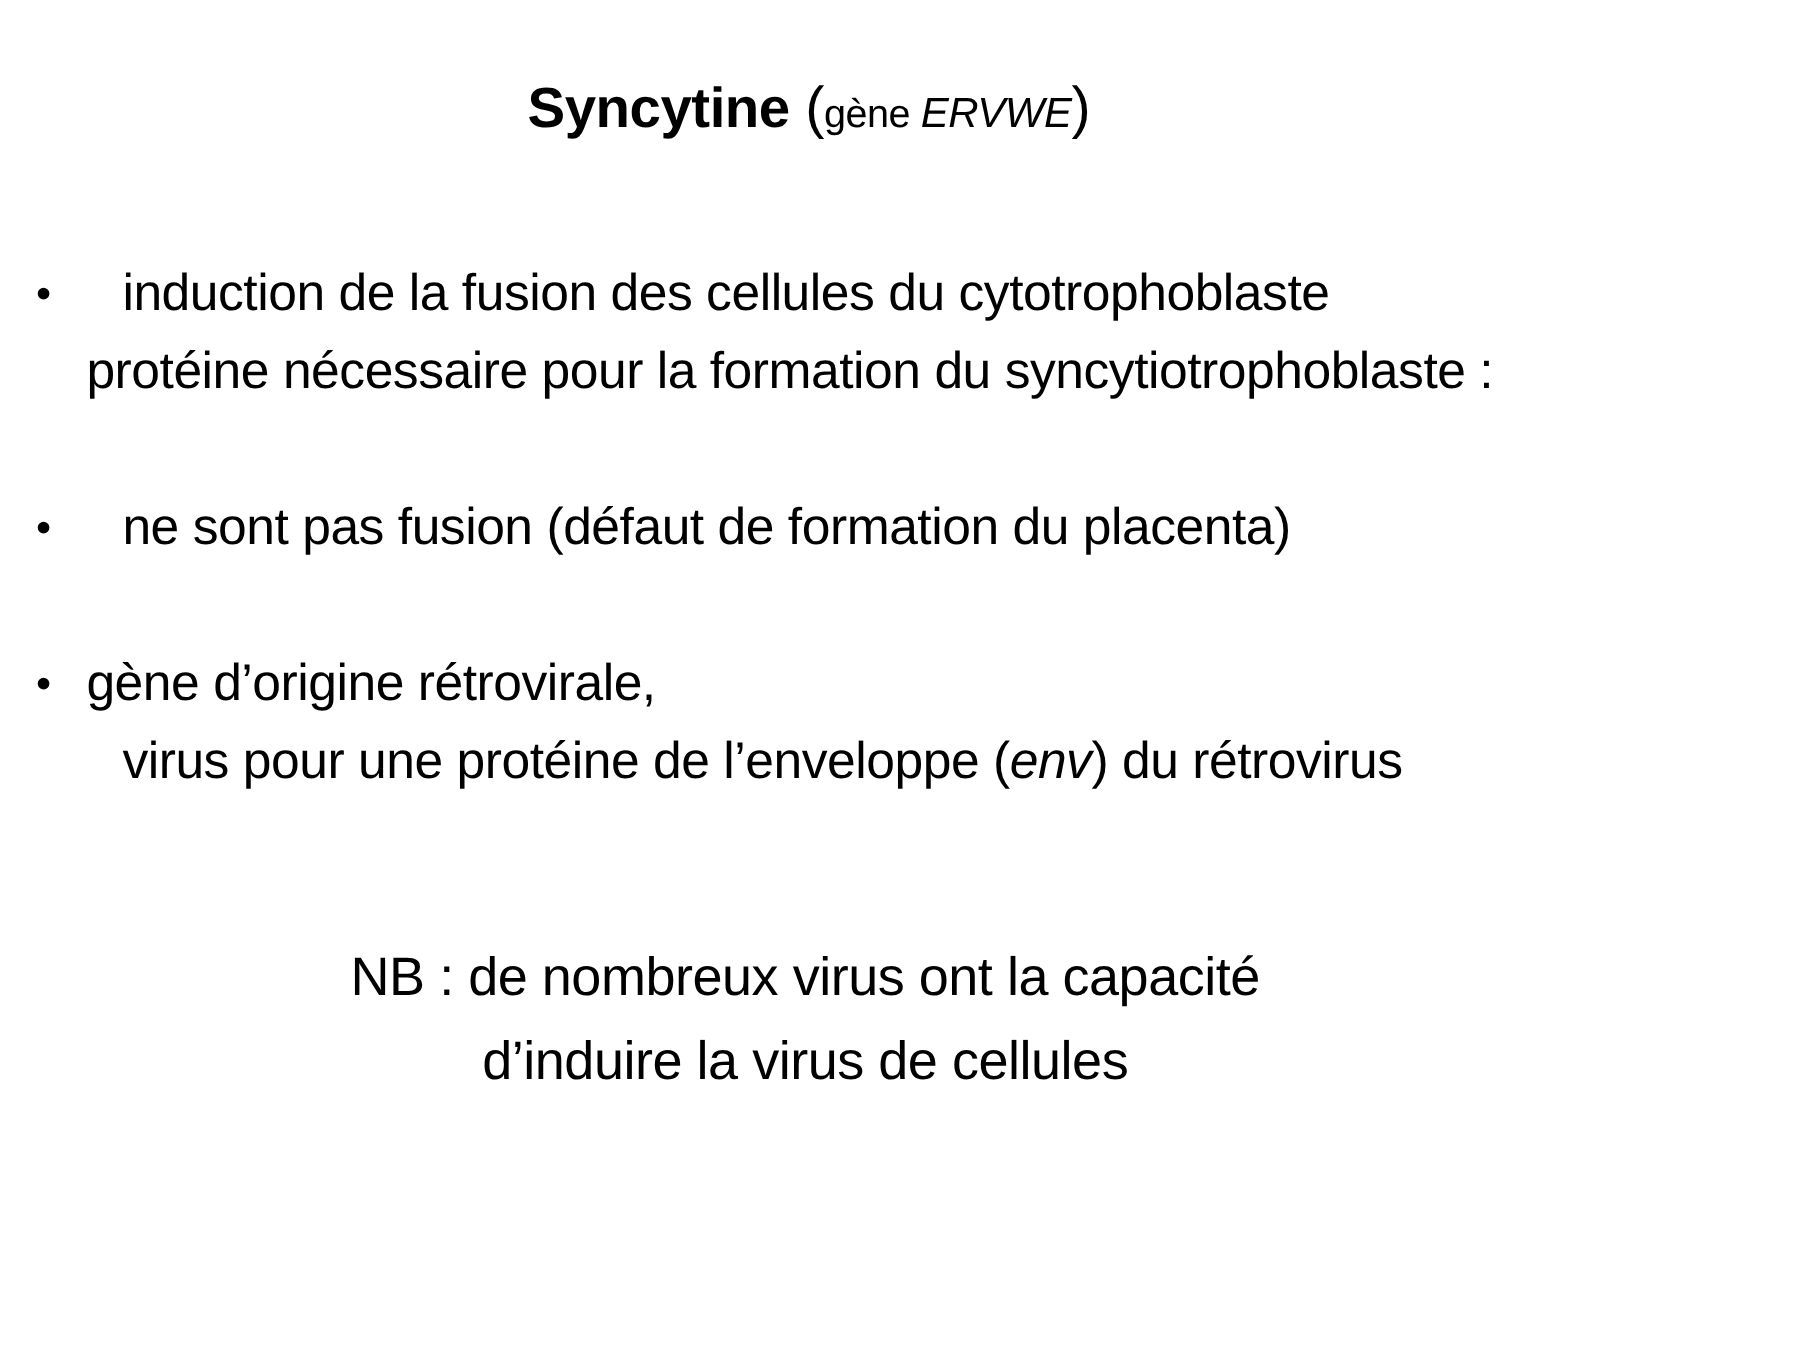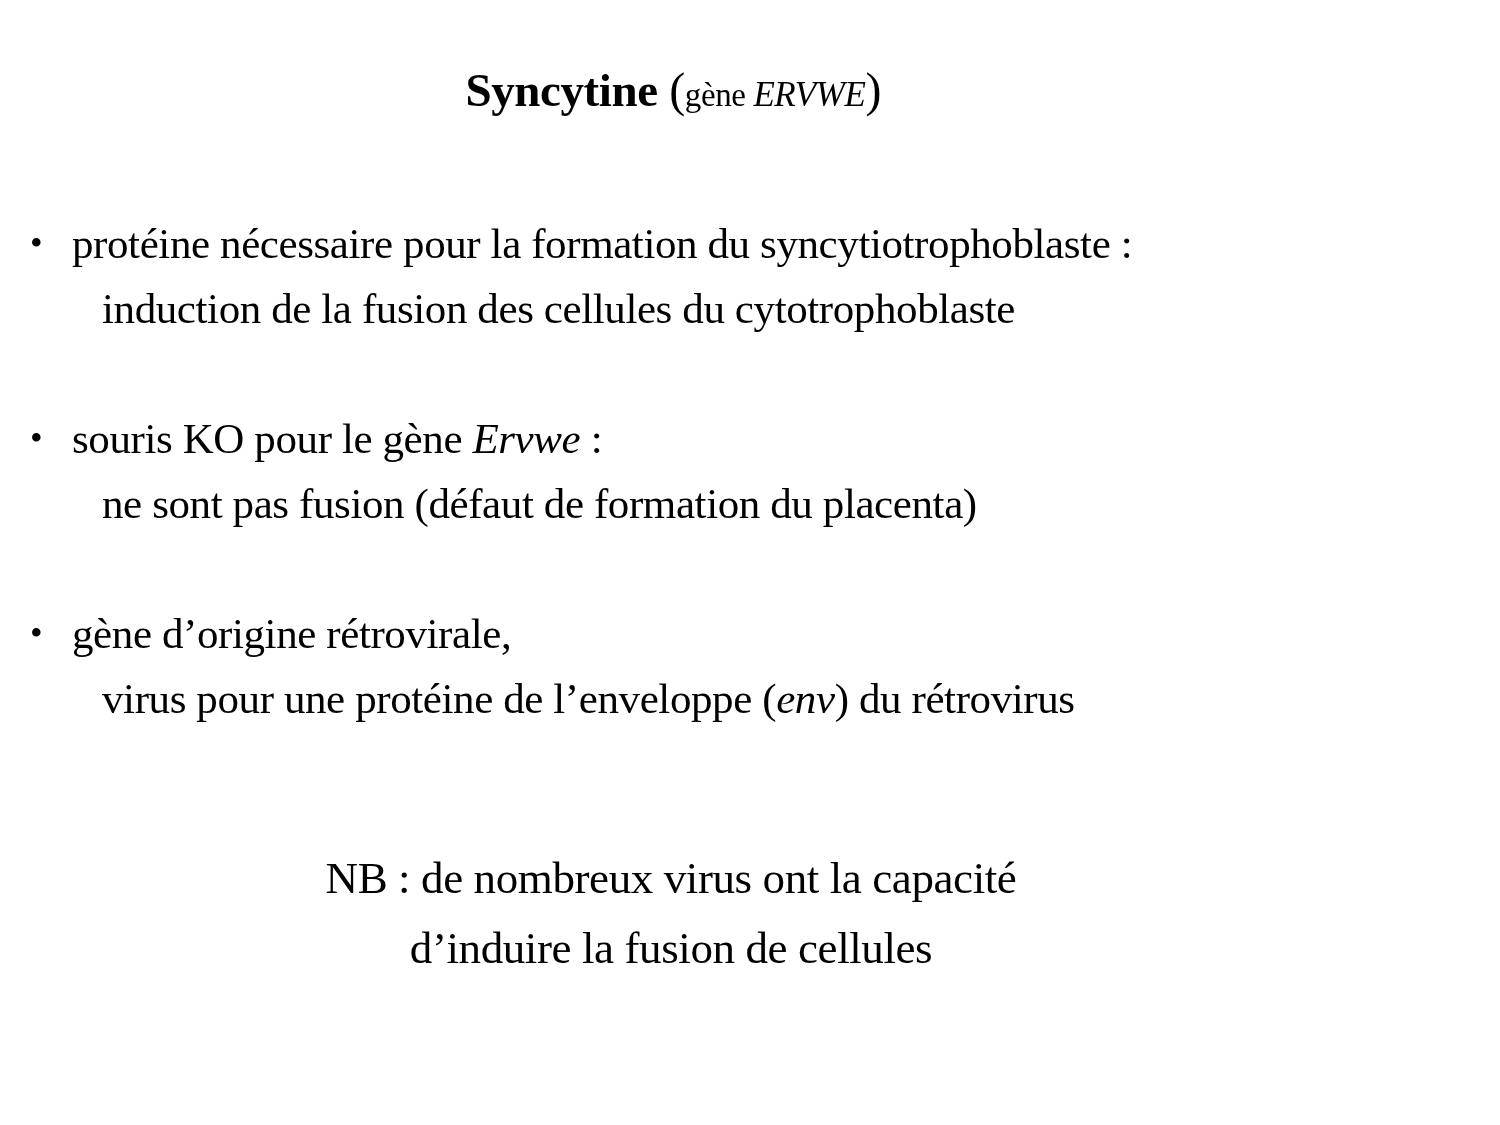--- a/index.html
+++ b/index.html
@@ -6,21 +6,21 @@
     margin: 0;
     padding: 0;
     background: #ffffff;
   }
   .slide {
     position: relative;
     width: 1332px;
     height: 1125px;
     background: #ffffff;
     color: #000000;
-    font-family: Liberation Serif, serif;
+    font-family: Liberation Sans, sans-serif;
     letter-spacing: -0.4px;
     overflow: hidden;
   }
   
   .title {
     padding-top: 44px;
     text-align: center;
     white-space: pre-wrap;
   }
   .t-main  { font-weight: 700; font-size: 47px; }
@@ -66,38 +66,37 @@
 <div class="slide">
 
   <div class="title">
     <span class="t-main">Syncytine</span><span class="t-paren"> (</span><span class="t-small">gène </span><span class="t-ital">ERVWE</span><span class="t-paren">)</span>
   </div>
 
   <div class="bullets">
       <div class="bullet-item">
         <span class="bullet-marker">•</span>
         <div class="bullet-content">
+          <div class="line cont"><span>induction de la fusion des cellules du cytotrophoblaste</span></div>
           <div class="line"><span>protéine nécessaire pour la formation du syncytiotrophoblaste :</span></div>
-          <div class="line cont"><span>induction de la fusion des cellules du cytotrophoblaste</span></div>
         </div>
       </div>
       <div class="bullet-item">
         <span class="bullet-marker">•</span>
         <div class="bullet-content">
-          <div class="line"><span>souris KO pour le gène </span><span class="it">Ervwe</span><span> :</span></div>
           <div class="line cont"><span>ne sont pas fusion (défaut de formation du placenta)</span></div>
         </div>
       </div>
       <div class="bullet-item">
         <span class="bullet-marker">•</span>
         <div class="bullet-content">
           <div class="line"><span>gène d’origine rétrovirale,</span></div>
           <div class="line cont"><span>virus pour une protéine de l’enveloppe (</span><span class="it">env</span><span>) du rétrovirus</span></div>
         </div>
       </div>
     </div>
 
   <div class="note">
       <div class="note-line">NB : de nombreux virus ont la capacité</div>
-      <div class="note-line">d’induire la fusion de cellules</div>
+      <div class="note-line">d’induire la virus de cellules</div>
     </div>
 
 </div>
 
 </body></html>

